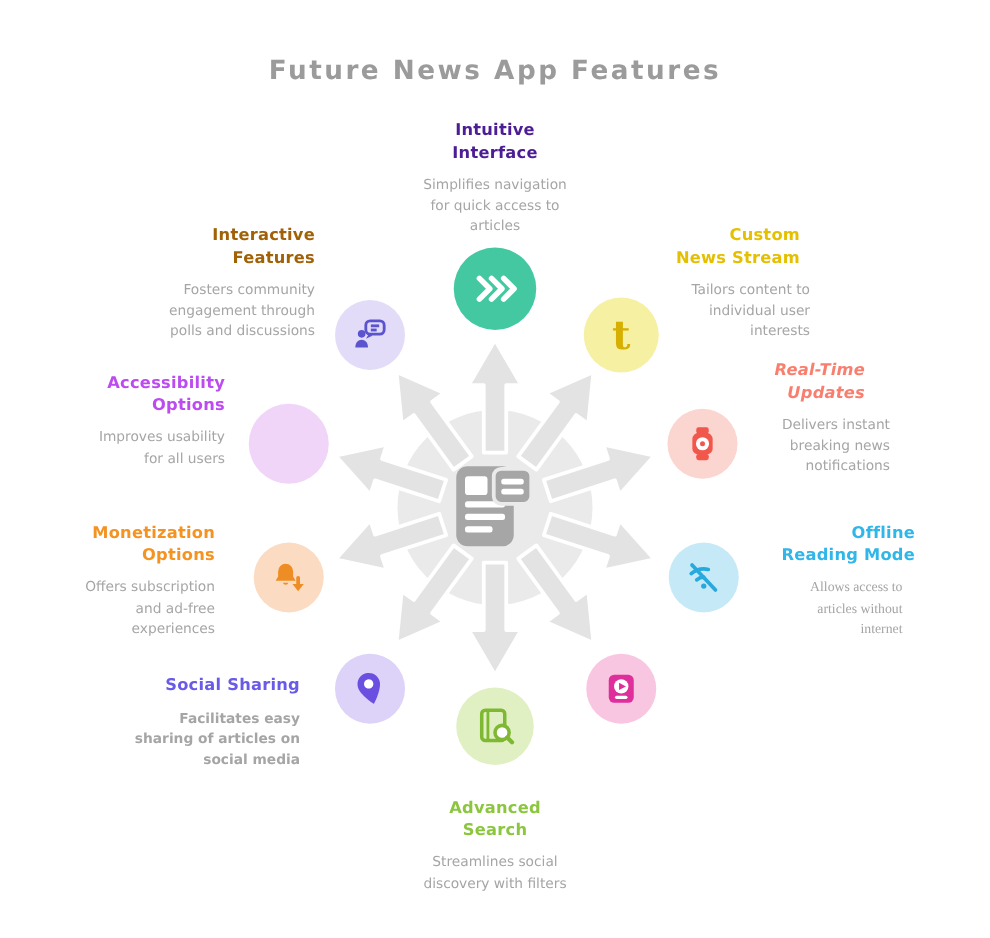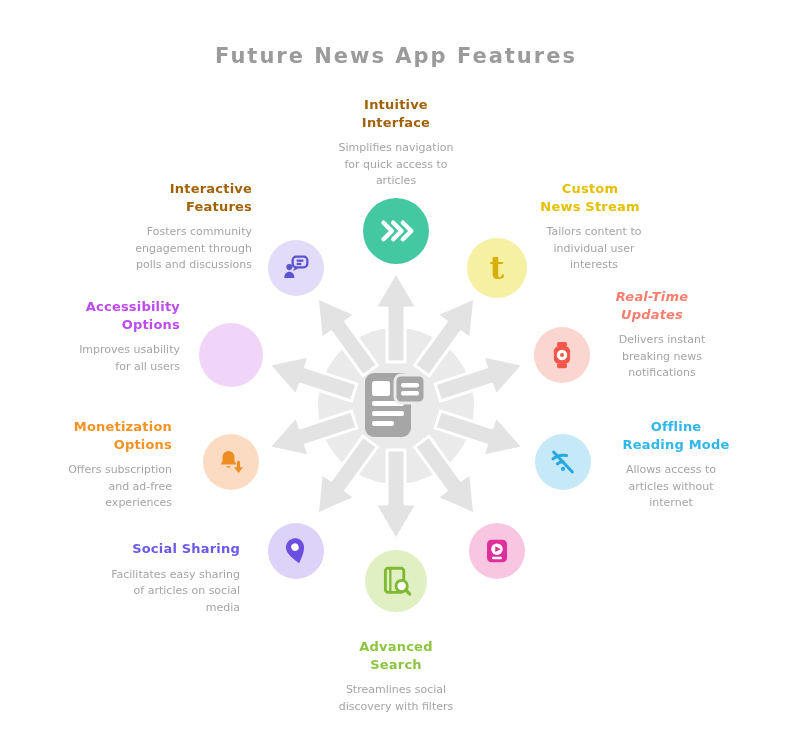--- a/index.html
+++ b/index.html
@@ -14,42 +14,42 @@
   }
   .hub-svg{position:absolute;left:0;top:0;}
   
   .feature{position:absolute;}
   .f-title{font-size:13px;font-weight:bold;line-height:1.35;letter-spacing:.2px;}
   .f-desc{font-size:11px;line-height:1.5;color:#A5A5A5;margin-top:9px;}
   .al-center{text-align:center;}
   .al-center .f-title,.al-center .f-desc{margin-left:auto;margin-right:auto;}
   .al-right{text-align:right;}
   .al-right .f-title,.al-right .f-desc{margin-left:auto;}
-  .al-left{text-align:center;}
+  .al-left{text-align:right;}
   .f-intuitive{left:306px;top:96px;width:180px;}
   .f-intuitive .f-title{max-width:80px;}
   .f-intuitive .f-desc{max-width:132px;}
   .f-custom{left:540px;top:180px;width:140px;}
   .f-custom .f-title{max-width:100px;}
   .f-custom .f-desc{max-width:108px;}
   .f-realtime{left:612px;top:288px;width:130px;}
   .f-realtime .f-title{max-width:80px;font-style:italic;}
   .f-realtime .f-desc{max-width:100px;}
   .f-offline{left:620px;top:418px;width:130px;}
   .f-offline .f-title{max-width:112px;}
-  .f-offline .f-desc{max-width:102px;}
+  .f-offline .f-desc{max-width:102px;font-family:Liberation Serif, serif;}
   .f-multimedia{left:553px;top:538px;width:130px;}
   .f-multimedia .f-title{max-width:88px;}
   .f-multimedia .f-desc{max-width:100px;}
   .f-advanced{left:306px;top:638px;width:180px;}
   .f-advanced .f-title{max-width:78px;}
   .f-advanced .f-desc{max-width:152px;}
   .f-social{right:552px;top:540px;width:170px;}
   .f-social .f-title{max-width:140px;text-align:right;}
-  .f-social .f-desc{max-width:135px;}
+  .f-social .f-desc{max-width:135px;font-weight:bold;}
   .f-monetization{right:620px;top:418px;width:160px;}
   .f-monetization .f-title{max-width:105px;}
   .f-monetization .f-desc{max-width:118px;}
   .f-accessibility{right:612px;top:298px;width:160px;}
   .f-accessibility .f-title{max-width:100px;}
   .f-accessibility .f-desc{max-width:112px;}
   .f-interactive{right:540px;top:180px;width:170px;}
   .f-interactive .f-title{max-width:92px;}
   .f-interactive .f-desc{max-width:130px;}
   
@@ -96,21 +96,21 @@
       <rect x="13" y="32" width="32" height="5" rx="2" fill="#ffffff"></rect>
       <rect x="13" y="42" width="32" height="5" rx="2" fill="#ffffff"></rect>
       <rect x="13" y="52" width="22" height="5" rx="2" fill="#ffffff"></rect>
       <rect x="36" y="6" width="30" height="28" rx="6" fill="#A6A6A6" stroke="#EAEAEA" stroke-width="3"></rect>
       <rect x="42" y="14" width="18" height="4.5" rx="2" fill="#ffffff"></rect>
       <rect x="42" y="22" width="18" height="4.5" rx="2" fill="#ffffff"></rect>
     </g>
   </svg>
 
   <div class="feature f-intuitive al-center">
-    <div class="f-title" style="color: #a16207;">Intuitive Interface</div>
+    <div class="f-title" style="color: #4c1d95;">Intuitive Interface</div>
     <div class="f-desc">Simplifies navigation for quick access to articles</div>
   </div>
 
   <div class="feature f-custom al-left">
     <div class="f-title" style="color: rgb(228, 192, 0);">Custom News Stream</div>
     <div class="f-desc">Tailors content to individual user interests</div>
   </div>
 
   <div class="feature f-realtime al-left">
     <div class="f-title" style="color: rgb(250, 126, 110);">Real-Time Updates</div>

